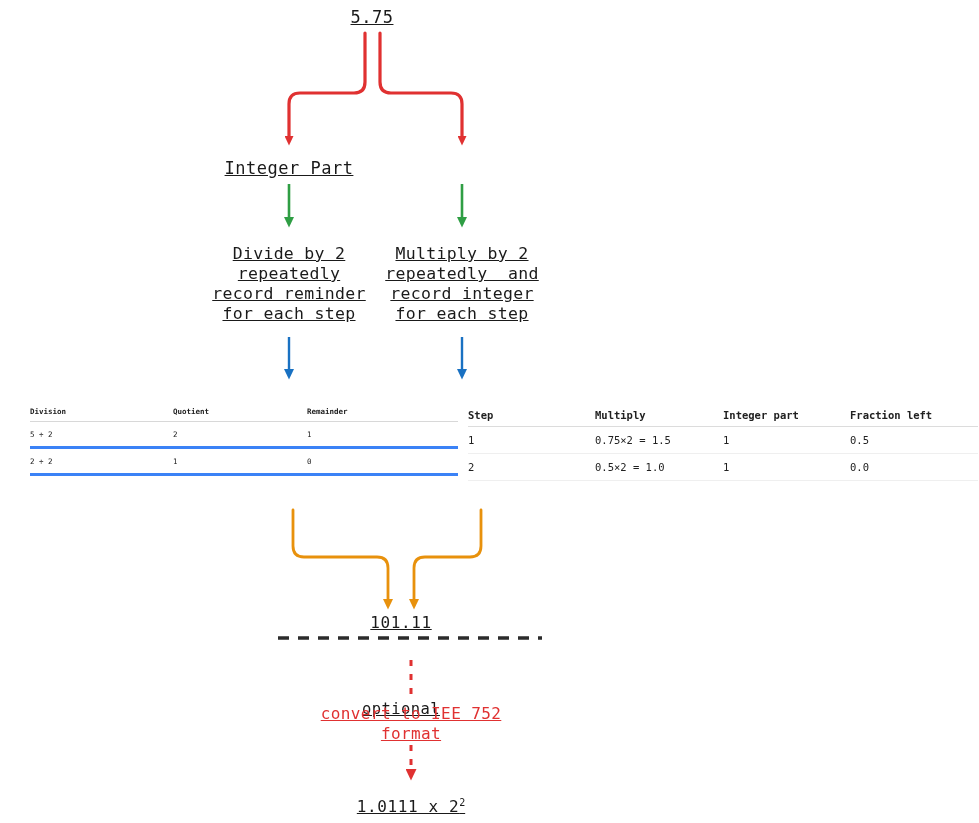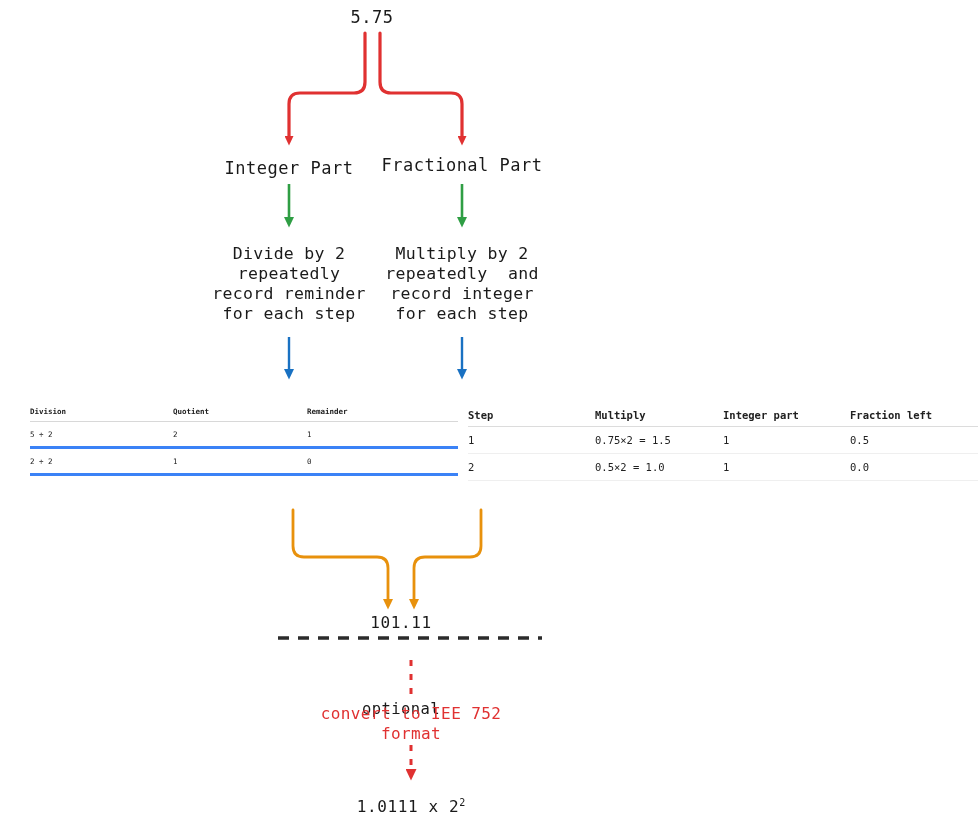--- a/index.html
+++ b/index.html
@@ -25,20 +25,21 @@
     width: 979px;
     height: 823px;
     pointer-events: none;
   }
   .lbl {
     position: absolute;
     text-align: center;
     white-space: pre;
     line-height: 20px;
     font-family: "DejaVu Sans Mono", "Liberation Mono", monospace;
+    text-decoration: underline;
   }
   .node-root {
     font-size: 17px;
     letter-spacing: 0.5px;
     color: #1a1a1a;
   }
   .node-branch {
     font-size: 17px;
     letter-spacing: 0.5px;
     color: #1a1a1a;
@@ -185,21 +186,20 @@
     <line x1="278" y1="638" x2="542" y2="638" stroke="#2b2b2b" stroke-width="3.4" stroke-dasharray="11 9" stroke-linecap="butt"></line>
 
     <line x1="411" y1="660" x2="411" y2="700" stroke="#e03131" stroke-width="3" stroke-dasharray="6 8" stroke-linecap="butt"></line>
 
     <line x1="411" y1="745" x2="411" y2="770" stroke="#e03131" stroke-width="3" stroke-dasharray="6 8" stroke-linecap="butt" marker-end="url(#ah-red2)"></line>
   </svg>
 
   <div class="lbl node-root" style="left:322px; top:7px; width:100px;">5.75</div>
 
   <div class="lbl node-branch" style="left:199px; top:158px; width:180px;">Integer Part</div>
-  <div class="lbl node-branch" style="left:372px; top:155px; width:180px;">Fractional Part</div>
 
   <div class="lbl node-action" style="left:199px; top:244px; width:180px;">Divide by 2
 repeatedly
 record reminder
 for each step</div>
   <div class="lbl node-action" style="left:372px; top:244px; width:180px;">Multiply by 2
 repeatedly  and
 record integer
 for each step</div>
 

